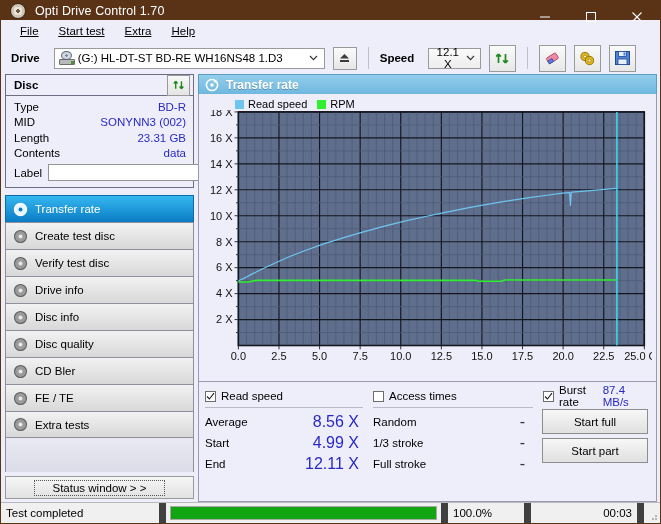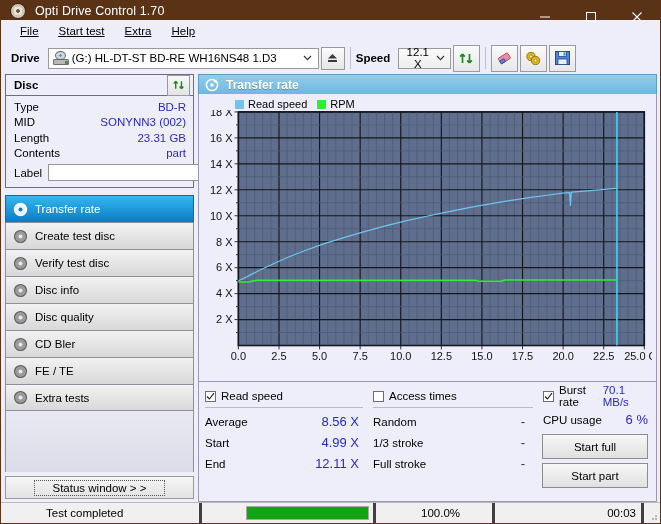--- a/index.html
+++ b/index.html
@@ -41,21 +41,21 @@
     padding-left:10px;
     text-decoration:underline;
   }
   .menu-item{
     padding:2px 9px;font-size:11.5px;color:#000;margin-right:2px;
   }
   .menu-item u{text-decoration:underline;}
   
   .toolbar{
     height:32px;display:flex;align-items:center;flex:none;
-    padding:0 6px 0 10px;background:#eeeefb;gap:2px;
+    padding:0 6px 0 10px;background:#eeeefb;gap:8px;
   }
   .tb-label{font-weight:bold;font-size:11.5px;color:#000;margin-right:6px;}
   .drive-combo{
     height:21px;flex:none;width:271px;background:#fff;border:1px solid #9a9a9a;
     display:flex;align-items:center;padding:0 2px;box-sizing:border-box;
   }
   .drive-ico{width:16px;height:14px;flex:none;margin:0 3px 0 2px;position:relative;}
   .drive-ico .body{position:absolute;left:0;bottom:0;width:16px;height:6px;background:#b9b9b9;border:1px solid #6d6d6d;box-sizing:border-box;border-radius:1px;}
   .drive-ico .disc{position:absolute;left:2px;top:0px;width:11px;height:9px;border-radius:50%;
         background:radial-gradient(circle at 50% 50%,#7e8a99 0 20%,#cdd6df 21% 100%);border:1px solid #5d6773;box-sizing:border-box;}
@@ -147,35 +147,35 @@
   .col1{width:168px;flex:none;}
   .col2{width:170px;flex:none;}
   .col3{flex:1;min-width:0;}
   .cbrow{display:flex;align-items:center;height:18px;gap:5px;}
   .cb{width:11px;height:11px;border:1px solid #6d6d6d;background:#fff;flex:none;
       display:flex;align-items:center;justify-content:center;box-sizing:border-box;}
   .cbrow .ct{font-size:11.5px;}
   .hr{height:1px;background:#b9b9c9;margin:2px 10px 3px 0;}
   .srow{display:flex;justify-content:space-between;align-items:center;height:21px;padding-right:14px;}
   .srow .k{font-size:11.5px;color:#000;}
-  .srow .v{font-size:13px;color:#2828c8;}
+  .srow .v{font-size:16px;color:#2828c8;}
   .srow .v.dash{color:#333;padding-right:4px;}
   .col3 .topline{display:flex;align-items:center;height:18px;}
   .col3 .topline .burstv{margin-left:auto;color:#2828c8;font-size:11.5px;padding-right:2px;}
   .btn{
     height:23px;border:1px solid #8d8d8d;background:linear-gradient(#f7f7f7,#e0e0e0);
     display:flex;align-items:center;justify-content:center;font-size:11.5px;
     margin-top:4px;width:104px;align-self:flex-end;margin-right:2px;
   }
   
   .statusbar{
     height:20px;flex:none;display:flex;align-items:stretch;background:#f0f0f0;
     border-top:1px solid #b8b8c4;font-size:11.5px;
   }
-  .sb-cell{display:flex;align-items:center;padding:0 5px;border-right:3px solid #404040;margin-left:40px;}
+  .sb-cell{display:flex;align-items:center;padding:0 5px;border-right:7px solid #404040;}
   .sb-msg{width:148px;}
   .sb-prog{flex:1;display:flex;align-items:center;padding:2px 4px;}
   .progbar{flex:1;height:14px;background:#d8d8d8;border:1px solid #a8a8a8;box-sizing:border-box;padding:0;}
   .progfill{height:100%;background:#11a611;}
   .sb-pct{width:66px;justify-content:flex-start;}
   .sb-time{width:96px;justify-content:flex-end;}
   .sb-grip{width:14px;display:flex;align-items:flex-end;justify-content:flex-end;padding:0 2px 2px 0;}
   text{font-family:"Liberation Sans", sans-serif;}
 </style>
 </head>
@@ -299,21 +299,21 @@
           <div class="drow">
             <span class="k">MID</span>
             <span class="v">SONYNN3 (002)</span>
           </div>
           <div class="drow">
             <span class="k">Length</span>
             <span class="v">23.31 GB</span>
           </div>
           <div class="drow">
             <span class="k">Contents</span>
-            <span class="v">part</span>
+            <span class="v">data</span>
           </div>
           <div class="label-row">
             <span class="k">Label</span>
             <input class="label-input" type="text" placeholder="" style="">
             <div class="mini-btn">
               <svg width="15" height="15" viewBox="0 0 15 15">
                 <circle cx="7.5" cy="7.5" r="6.2" fill="#e4e07a" stroke="#8f8a2a" stroke-width=".9"></circle>
                 <circle cx="7.5" cy="7.5" r="3.4" fill="#f6f3c0" stroke="#8f8a2a" stroke-width=".7"></circle>
                 <circle cx="7.5" cy="7.5" r="1.3" fill="#b8b35c"></circle>
               </svg>
@@ -336,20 +336,27 @@
               <circle cx="7.5" cy="7.5" r="2" fill="#e9e9e9"></circle>
             </svg>
           <span>Create test disc</span>
         </div>
         <div class="nav-item">
           <svg width="15" height="15" viewBox="0 0 15 15">
               <circle cx="7.5" cy="7.5" r="6" fill="#9b9b9b" stroke="#5f5f5f" stroke-width="1.1"></circle>
               <circle cx="7.5" cy="7.5" r="2" fill="#e9e9e9"></circle>
             </svg>
           <span>Verify test disc</span>
+        </div>
+        <div class="nav-item">
+          <svg width="15" height="15" viewBox="0 0 15 15">
+              <circle cx="7.5" cy="7.5" r="6" fill="#9b9b9b" stroke="#5f5f5f" stroke-width="1.1"></circle>
+              <circle cx="7.5" cy="7.5" r="2" fill="#e9e9e9"></circle>
+            </svg>
+          <span>Drive info</span>
         </div>
         <div class="nav-item">
           <svg width="15" height="15" viewBox="0 0 15 15">
               <circle cx="7.5" cy="7.5" r="6" fill="#9b9b9b" stroke="#5f5f5f" stroke-width="1.1"></circle>
               <circle cx="7.5" cy="7.5" r="2" fill="#e9e9e9"></circle>
             </svg>
           <span>Disc info</span>
         </div>
         <div class="nav-item">
           <svg width="15" height="15" viewBox="0 0 15 15">
@@ -580,25 +587,21 @@
         </div>
 
         <div class="col col3">
           <div class="topline">
             <span class="cb" style="margin-right:5px">
               <svg width="9" height="9" viewBox="0 0 9 9">
                   <polyline points="1,4.5 3.4,7 8,1.2" fill="none" stroke="#202020" stroke-width="1.1"></polyline>
                 </svg>
             </span>
             <span class="ct">Burst rate</span>
-            <span class="burstv">70.1 MB/s</span>
-          </div>
-          <div class="srow" style="padding-right:2px;margin-top:4px">
-            <span class="k">CPU usage</span>
-            <span class="v">6 %</span>
+            <span class="burstv">87.4 MB/s</span>
           </div>
           <div class="btn">
             <span>Start full</span>
           </div>
           <div class="btn">
             <span>Start part</span>
           </div>
         </div>
       </div>
     </div>

